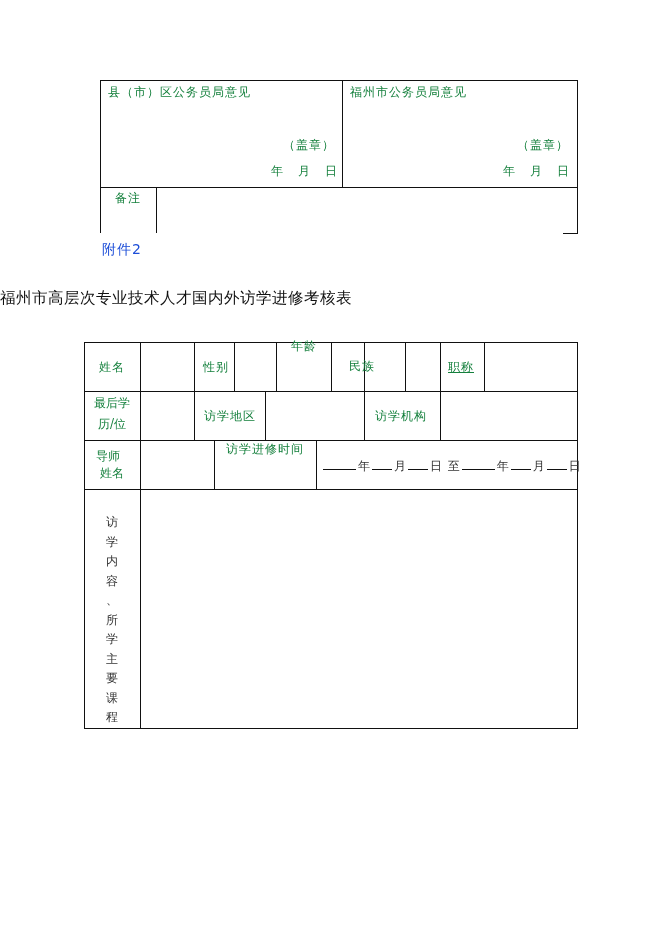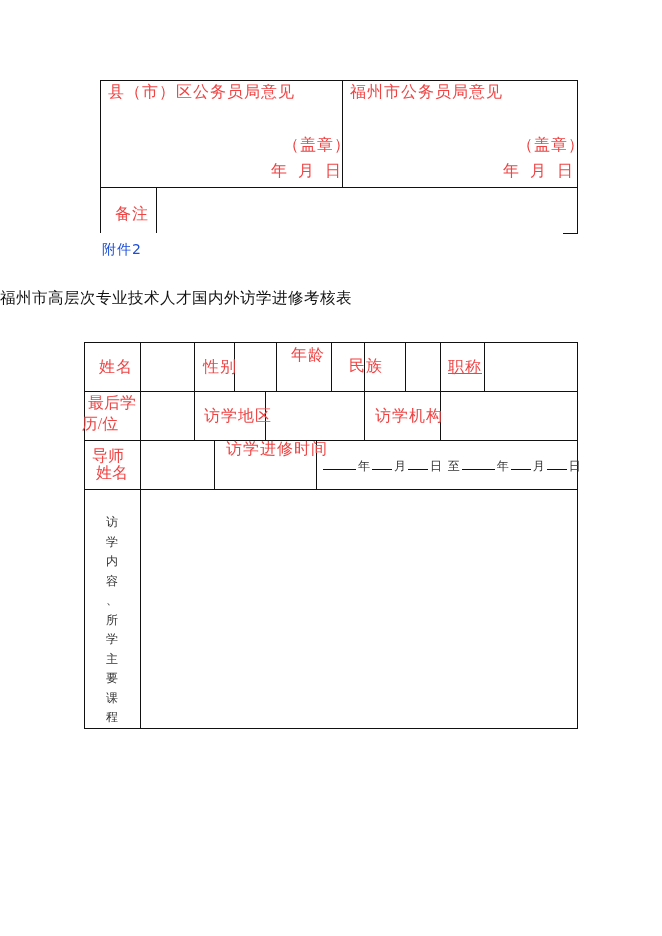--- a/index.html
+++ b/index.html
@@ -5,21 +5,21 @@
   html, body { margin: 0; padding: 0; background: #ffffff; }
   body {
     width: 662px; height: 936px; position: relative; overflow: hidden;
     font-family: "DejaVu Serif", "Liberation Serif", serif;
     color: #222;
   }
   .abs { position: absolute; }
   .line { position: absolute; background: #111; }
   .hl { height: 1px; }
   .vl { width: 1px; }
-  .t { position: absolute; font-size: 16px; line-height: 14px; letter-spacing: 1px; white-space: nowrap; color: #ef4444; }
+  .t { position: absolute; font-size: 12px; line-height: 14px; letter-spacing: 1px; white-space: nowrap; color: #15803d; }
   .sans { font-family: "DejaVu Sans", "Liberation Sans", sans-serif; }
   .title {
     position: absolute; left: 0; width: 662px; top: 288px;
     text-align: left; font-size: 15.5px; letter-spacing: 0.5px; color: #111;
   }
   .attach { position: absolute; left: 102px; top: 241px; font-size: 14px; color: #1d4ed8; letter-spacing: 1px; }
   .center { text-align: center; }
   .vert { position: absolute; left: 84px; width: 56px; top: 513px; text-align: center; font-size: 12px; line-height: 19.5px; color: #333; }
   .vert span { display: block; }
   .blank { display: inline-block; border-bottom: 1px solid #111; height: 12px; vertical-align: baseline; }
@@ -48,21 +48,21 @@
   </div>
 
   <div>
     <div class="t" style="left:350px; top:85px;">福州市公务员局意见</div>
     <div class="t" style="left:517px; top:138px;">（盖章）</div>
     <div class="t" style="left:503px; top:164px;">年</div>
     <div class="t" style="left:530px; top:164px;">月</div>
     <div class="t" style="left:557px; top:164px;">日</div>
   </div>
 
-  <div class="t" style="left:115px; top:207px;">备注</div>
+  <div class="t" style="left:115px; top:191px;">备注</div>
   <div class="abs" style="left:157px; top:188px; width:420px; height:45px;"></div>
 </div>
 
 <div class="attach sans">附件2</div>
 <div class="title sans">福州市高层次专业技术人才国内外访学进修考核表</div>
 
 <div>
 
   <div class="line hl" style="left:84px; top:342px; width:494px;"></div>
   <div class="line hl" style="left:84px; top:728px; width:494px;"></div>
@@ -86,29 +86,29 @@
 
   <div class="line vl" style="left:265px; top:391px; height:49px;"></div>
 
   <div class="line vl" style="left:214px; top:440px; height:49px;"></div>
   <div class="line vl" style="left:316px; top:440px; height:49px;"></div>
 
   <div class="t" style="left:99px; top:360px;">姓名</div>
   <div class="abs" style="left:141px; top:343px; width:53px; height:48px;"></div>
   <div class="t" style="left:203px; top:360px;">性别</div>
   <div class="abs" style="left:235px; top:343px; width:41px; height:48px;"></div>
-  <div class="t" style="left:291px; top:348px;">年龄</div>
+  <div class="t" style="left:291px; top:339px;">年龄</div>
   <div class="abs" style="left:332px; top:343px; width:32px; height:48px;"></div>
   <div class="t" style="left:349px; top:360px;font-family:Liberation Mono, monospace;">民族</div>
   <div class="abs" style="left:406px; top:343px; width:34px; height:48px;"></div>
   <div class="t" style="left:448px; top:360px;text-decoration:underline;">职称</div>
   <div class="abs" style="left:485px; top:343px; width:92px; height:48px;"></div>
 
   <div class="t center" style="left:84px; width:56px; top:396px; letter-spacing:0;">最后学</div>
-  <div class="t center" style="left:72px; width:56px; top:417px; letter-spacing:0;font-family:Liberation Serif, serif;">历/位</div>
+  <div class="t center" style="left:84px; width:56px; top:417px; letter-spacing:0;">历/位</div>
   <div class="abs" style="left:141px; top:392px; width:53px; height:48px;"></div>
   <div class="t" style="left:204px; top:409px;">访学地区</div>
   <div class="abs" style="left:266px; top:392px; width:98px; height:48px;"></div>
   <div class="t" style="left:375px; top:409px;">访学机构</div>
   <div class="abs" style="left:441px; top:392px; width:136px; height:48px;"></div>
 
   <div class="t center" style="left:80px; width:56px; top:449px; letter-spacing:0;">导师</div>
   <div class="t center" style="left:84px; width:56px; top:466px; letter-spacing:0;">姓名</div>
   <div class="abs" style="left:141px; top:441px; width:73px; height:48px;"></div>
   <div class="t" style="left:226px; top:442px;">访学进修时间</div>

